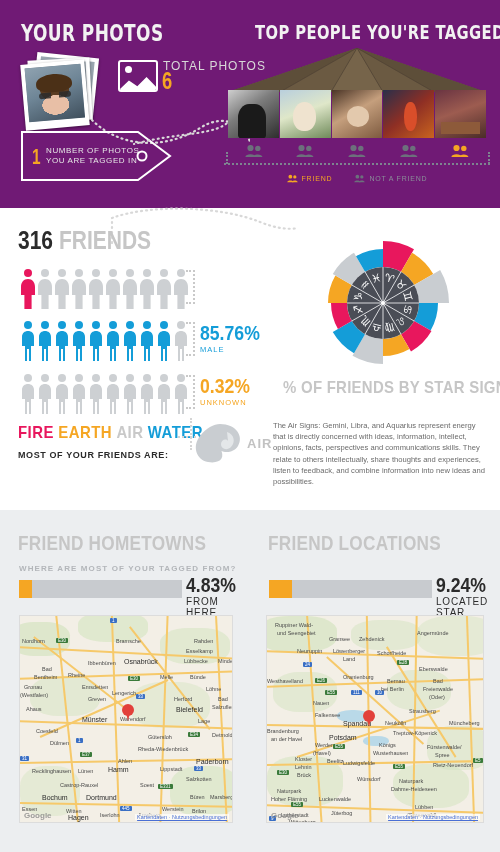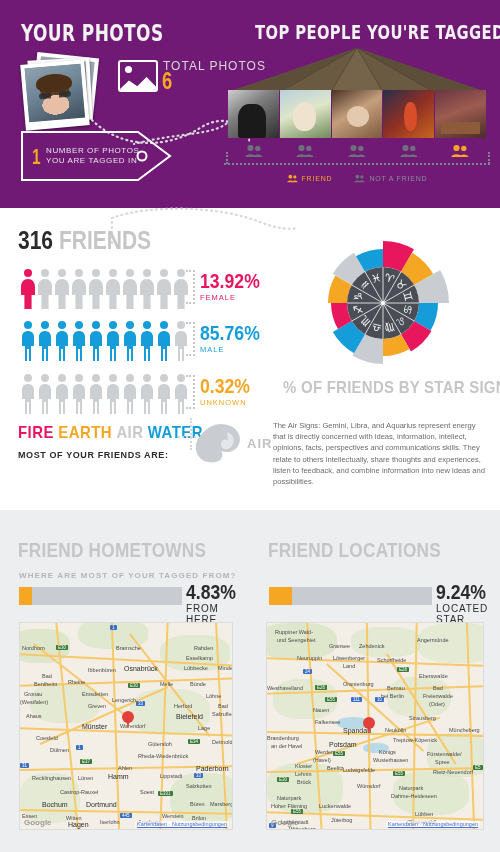--- a/index.html
+++ b/index.html
@@ -205,21 +205,21 @@
     font-weight: bold; font-size: 17px; color: #c6c6c6; letter-spacing: .3px;
     transform: scaleX(.88); transform-origin: left top; white-space: nowrap;
   }
   .air-desc {
     position: absolute; left: 273px; top: 212px; width: 215px;
     font-size: 7.6px; line-height: 11.2px; color: #6b6b6b;
   }
 
   
   .maps-sec { position: absolute; left: 0; top: 510px; width: 500px; height: 342px; background: #eceef0; }
-  .map-col { position: absolute; top: 7px; width: 250px; height: 311px; }
+  .map-col { position: absolute; top: 0; width: 250px; height: 311px; }
   .map-col.left { left: 0; }
   .map-col.right { left: 250px; }
   .map-title {
     position: absolute; left: 18px; top: 22px;
     font-family: "Liberation Sans Narrow","Liberation Sans", sans-serif;
     font-weight: bold; font-size: 20px; color: #c6c6c6; letter-spacing: .3px;
     transform: scaleX(.86); transform-origin: left top; white-space: nowrap;
   }
   .map-sub {
     position: absolute; left: 19px; top: 54px;
@@ -455,24 +455,20 @@
             <circle cx="8" cy="5" r="4" fill="#cdd0d3"></circle>
             <path d="M8,11 C12.4,11 15,14.5 15,19 L15,27 L11.6,27 L11.6,41 L4.4,41 L4.4,27 L1,27 L1,19 C1,14.5 3.6,11 8,11 Z" fill="#cdd0d3"></path>
           </svg>
           <svg width="16" height="42" viewBox="0 0 16 42">
             <circle cx="8" cy="5" r="4" fill="#cdd0d3"></circle>
             <path d="M8,11 C12.4,11 15,14.5 15,19 L15,27 L11.6,27 L11.6,41 L4.4,41 L4.4,27 L1,27 L1,19 C1,14.5 3.6,11 8,11 Z" fill="#cdd0d3"></path>
           </svg>
         </div>
   </div>
   <div class="brace br-1"></div>
-  <div class="pct-box pb-female">
-    <div class="pct-val c-pink">13.92%</div>
-    <div class="pct-lab c-pink">FEMALE</div>
-  </div>
 
   <div class="row row-male">
     <div class="row-people" id="people-male">
           <svg width="16" height="42" viewBox="0 0 16 42">
             <circle cx="8" cy="5" r="4" fill="#149dd8"></circle>
             <path d="M8,11 C11.2,11 14,13 14,17 L14,26 L11,26 L11,41 L9,41 L9,29 L7,29 L7,41 L5,41 L5,26 L2,26 L2,17 C2,13 4.8,11 8,11 Z" fill="#149dd8"></path>
           </svg>
           <svg width="16" height="42" viewBox="0 0 16 42">
             <circle cx="8" cy="5" r="4" fill="#149dd8"></circle>
             <path d="M8,11 C11.2,11 14,13 14,17 L14,26 L11,26 L11,41 L9,41 L9,29 L7,29 L7,41 L5,41 L5,26 L2,26 L2,17 C2,13 4.8,11 8,11 Z" fill="#149dd8"></path>

